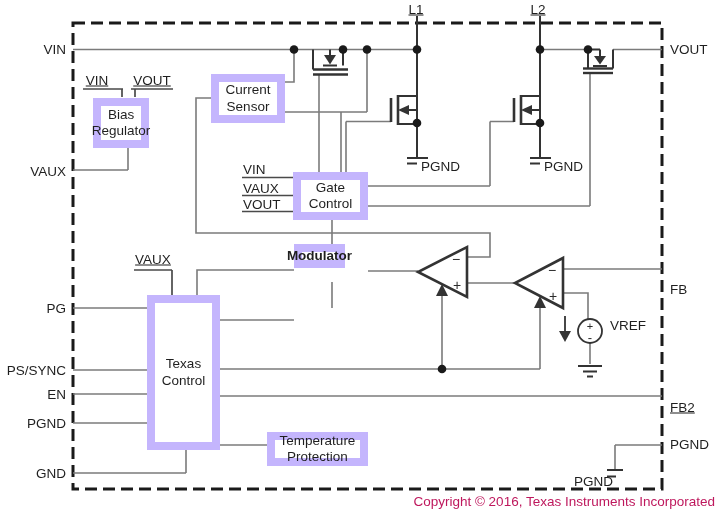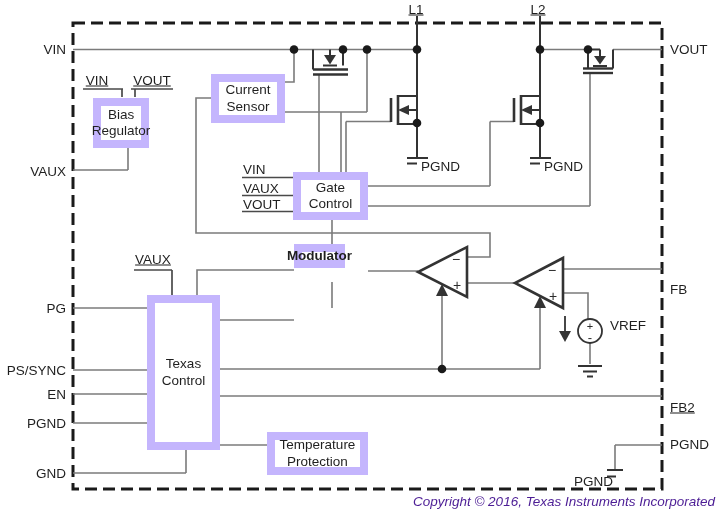--- a/index.html
+++ b/index.html
@@ -134,21 +134,21 @@
         <circle cx="540" cy="123" r="4.3"></circle>
       <circle cx="442" cy="369" r="4.3"></circle>
     </g>
   </svg>
 
   <div class="box" style="left:93px;top:98px;width:56px;height:50px;">Bias Regulator</div>
   <div class="box" style="left:211px;top:74px;width:74px;height:49px;">Current Sensor</div>
   <div class="box" style="left:293px;top:172px;width:75px;height:48px;">Gate Control</div>
   <div class="box" style="left:294px;top:244px;width:51px;height:24px;font-weight:bold;">Modulator</div>
   <div class="box" style="left:147px;top:295px;width:73px;height:155px;">Texas Control</div>
-  <div class="box" style="left:267px;top:432px;width:101px;height:43px;">Temperature Protection</div>
+  <div class="box" style="left:267px;top:432px;width:101px;height:34px;">Temperature Protection</div>
 
   <span class="lbl ra" style="right:651px;top:49px;">VIN</span>
   <span class="lbl ra" style="right:651px;top:171px;">VAUX</span>
   <span class="lbl ra" style="right:651px;top:308px;text-align:center;">PG</span>
   <span class="lbl ra" style="right:651px;top:370px;text-align:right;">PS/SYNC</span>
   <span class="lbl ra" style="right:651px;top:394px;">EN</span>
   <span class="lbl ra" style="right:651px;top:423px;">PGND</span>
   <span class="lbl ra" style="right:651px;top:473px;">GND</span>
 
   <span class="lbl" style="left:670px;top:49px;">VOUT</span>
@@ -166,14 +166,14 @@
   <span class="lbl" style="left:243px;top:187.5px;">VAUX</span>
   <span class="lbl" style="left:243px;top:203.5px;">VOUT</span>
 
   <span class="lbl cc" style="left:153px;top:259px;">VAUX</span>
 
   <span class="lbl" style="left:421px;top:166px;">PGND</span>
   <span class="lbl" style="left:544px;top:166px;">PGND</span>
   <span class="lbl ra" style="right:104px;top:481px;">PGND</span>
   <span class="lbl" style="left:610px;top:325px;">VREF</span>
 
-  <span class="lbl ra" style="right:2px;top:501px;color:#4c1d95;font-style:italic;">Copyright © 2016, Texas Instruments Incorporated</span>
+  <span class="lbl ra" style="right:2px;top:501px;color:#be185d;">Copyright © 2016, Texas Instruments Incorporated</span>
 </div>
 
 </body></html>

